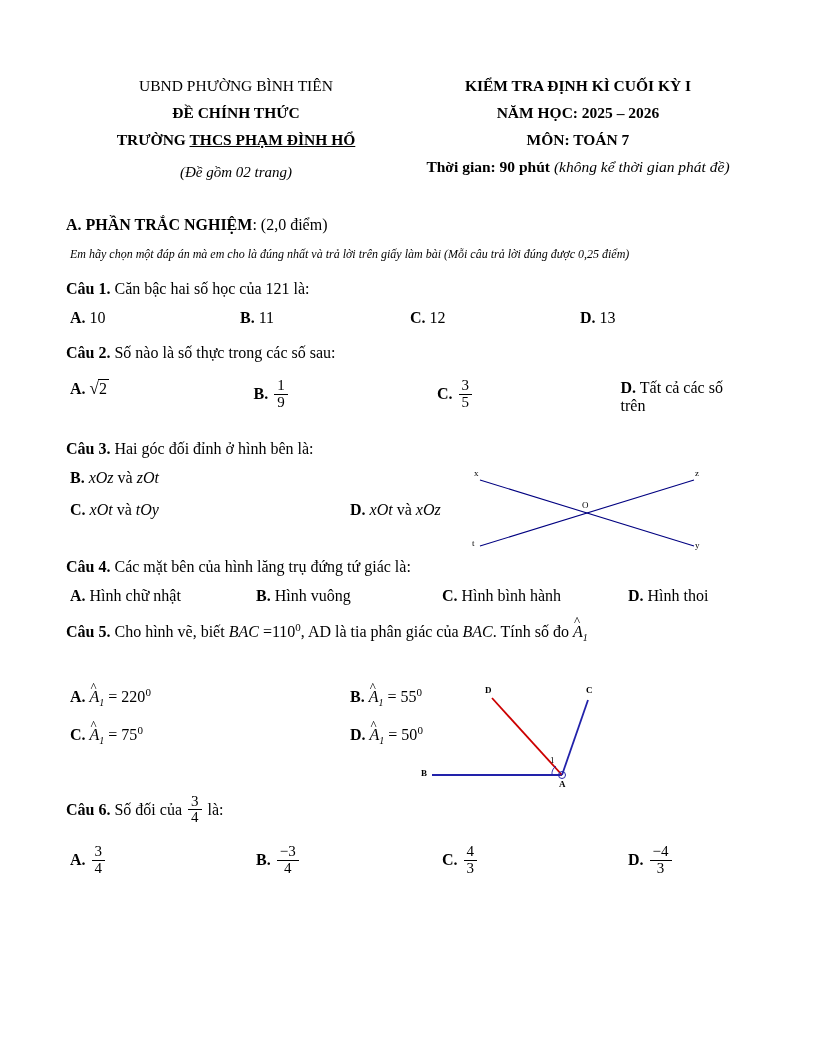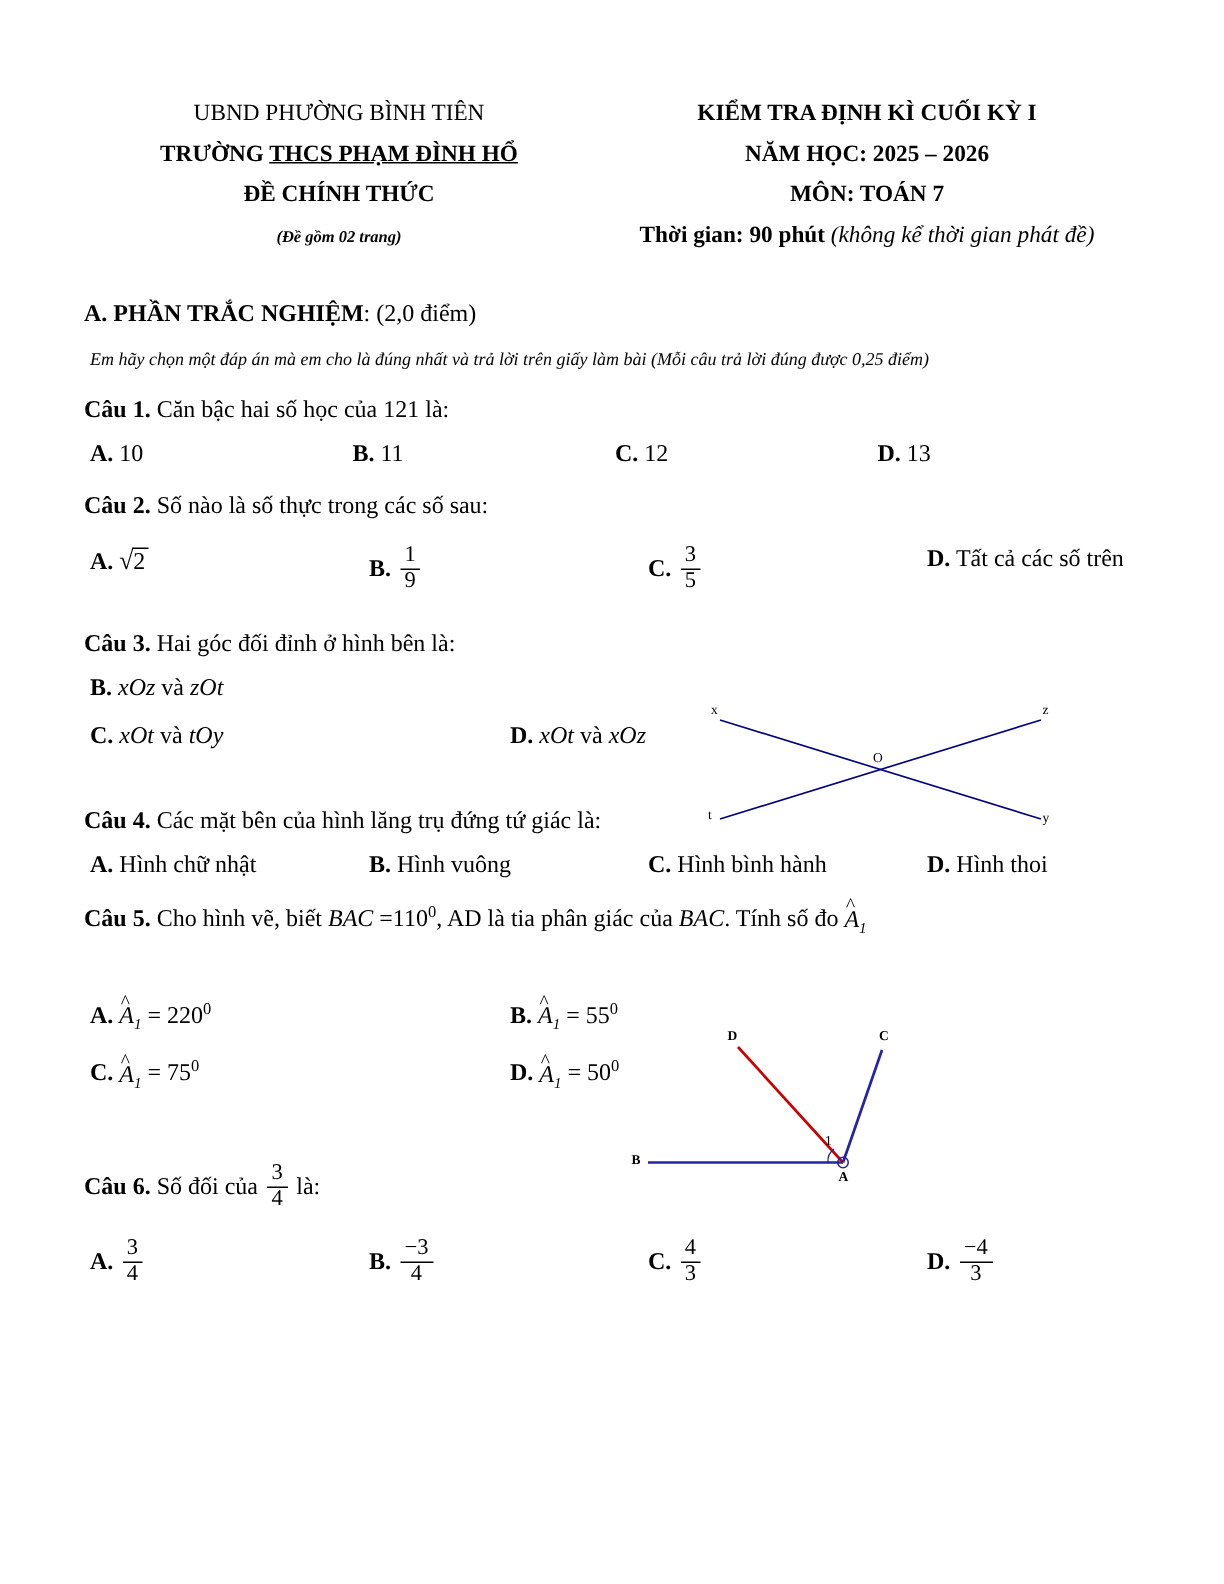--- a/index.html
+++ b/index.html
@@ -11,21 +11,21 @@
     width: 816px;
     height: 1056px;
     font-family: "Liberation Serif", serif;
     color: #000000;
     position: relative;
   }
   .page {
     position: relative;
     width: 816px;
     height: 1056px;
-    padding: 0;
+    padding: 10px;
     box-sizing: border-box;
   }
 
   
   .header {
     display: flex;
     flex-direction: row;
     padding: 62px 56px 0 56px;
     box-sizing: border-box;
   }
@@ -37,24 +37,23 @@
   .hdr-right {
     flex: 1;
     text-align: center;
     line-height: 1.75;
   }
   .hdr-line { font-size: 15.5px; }
   .bold { font-weight: bold; }
   .ital { font-style: italic; }
   .underline-word { text-decoration: underline; }
   .hdr-sub {
-    font-size: 11px;
+    font-size: 15px;
     font-style: italic;
     margin-top: 6px;
-    font-weight: bold;
   }
 
   
   .section-title {
     margin: 30px 56px 0 56px;
     font-size: 16px;
   }
   .section-title .bold-up { font-weight: bold; }
   .instructions {
     margin: 12px 56px 0 60px;
@@ -142,22 +141,22 @@
   }
 </style>
 </head>
 <body>
 
 <div class="page">
 
   <div class="header">
     <div class="hdr-left">
       <div class="hdr-line">UBND PHƯỜNG BÌNH TIÊN</div>
+      <div class="hdr-line bold">ĐỀ CHÍNH THỨC</div>
       <div class="hdr-line bold"><span>TRƯỜNG </span><span class="underline-word">THCS PHẠM ĐÌNH HỔ</span></div>
-      <div class="hdr-line bold">ĐỀ CHÍNH THỨC</div>
       <div class="hdr-sub">(Đề gồm 02 trang)</div>
     </div>
     <div class="hdr-right">
       <div class="hdr-line bold">KIỂM TRA ĐỊNH KÌ CUỐI KỲ I</div>
       <div class="hdr-line bold">NĂM HỌC: 2025 – 2026</div>
       <div class="hdr-line bold">MÔN: TOÁN 7</div>
       <div class="hdr-line"><span class="bold">Thời gian: 90 phút</span> <span class="ital">(không kể thời gian phát đề)</span></div>
     </div>
   </div>
 

